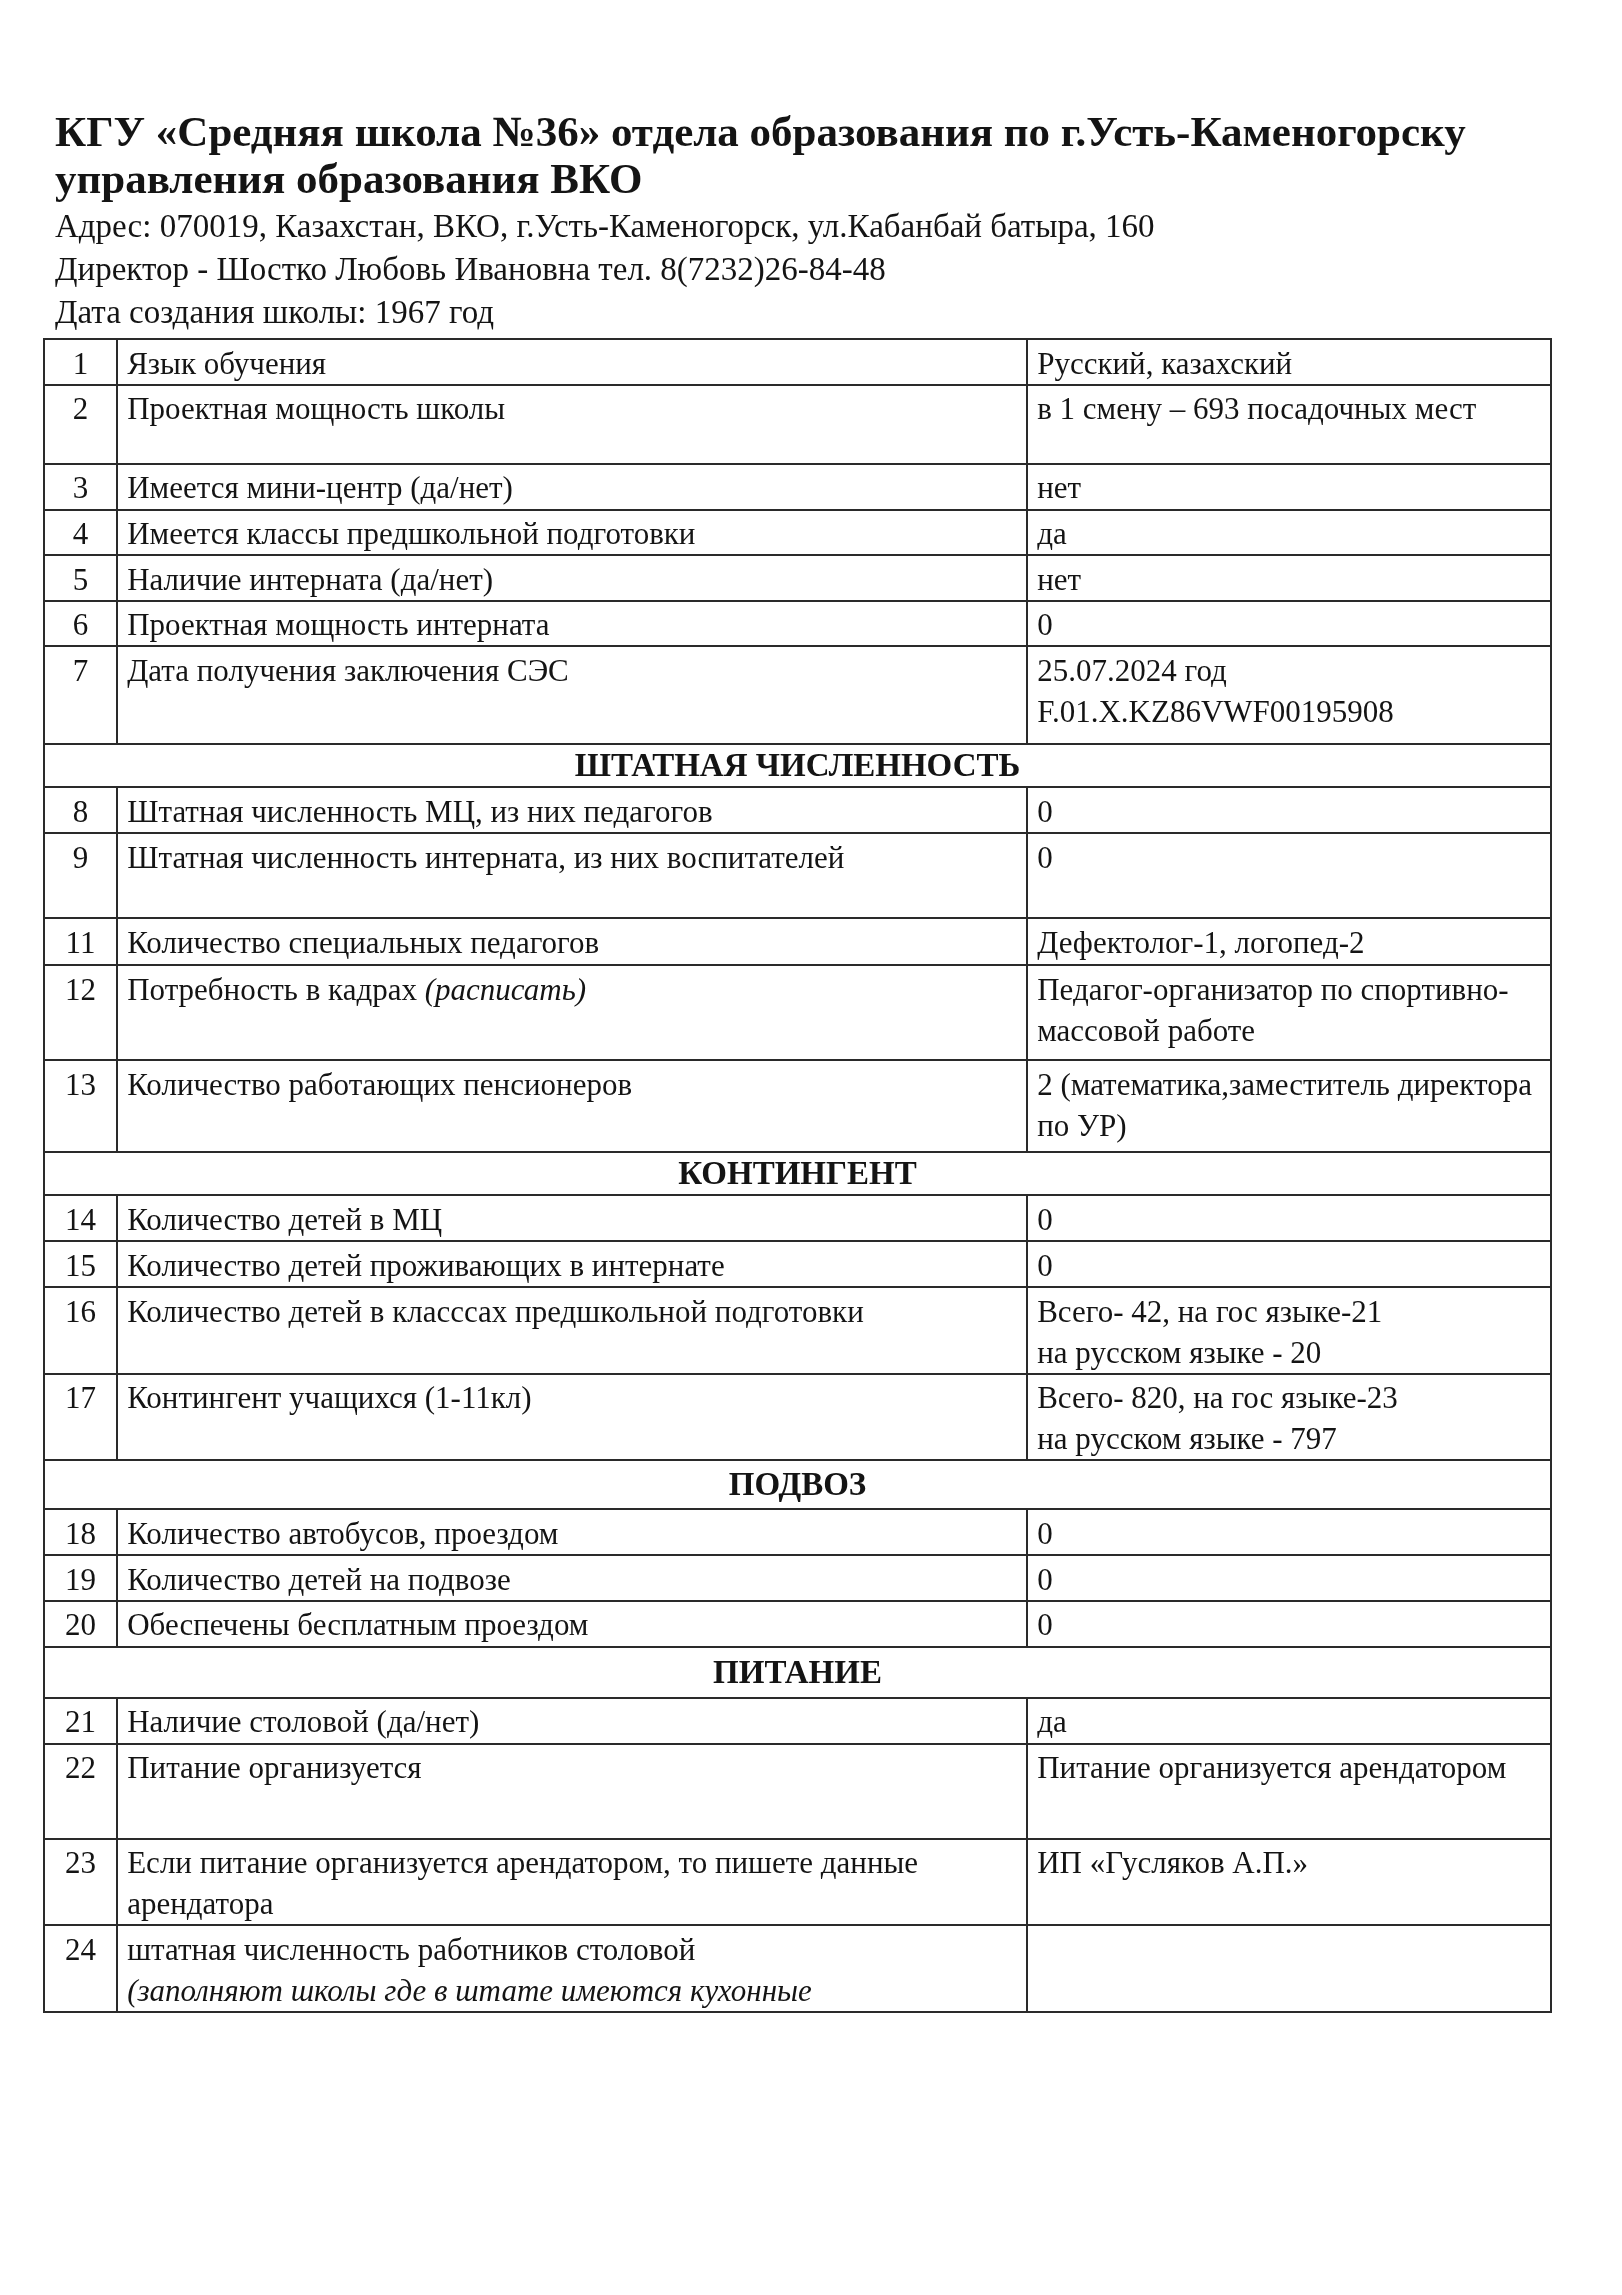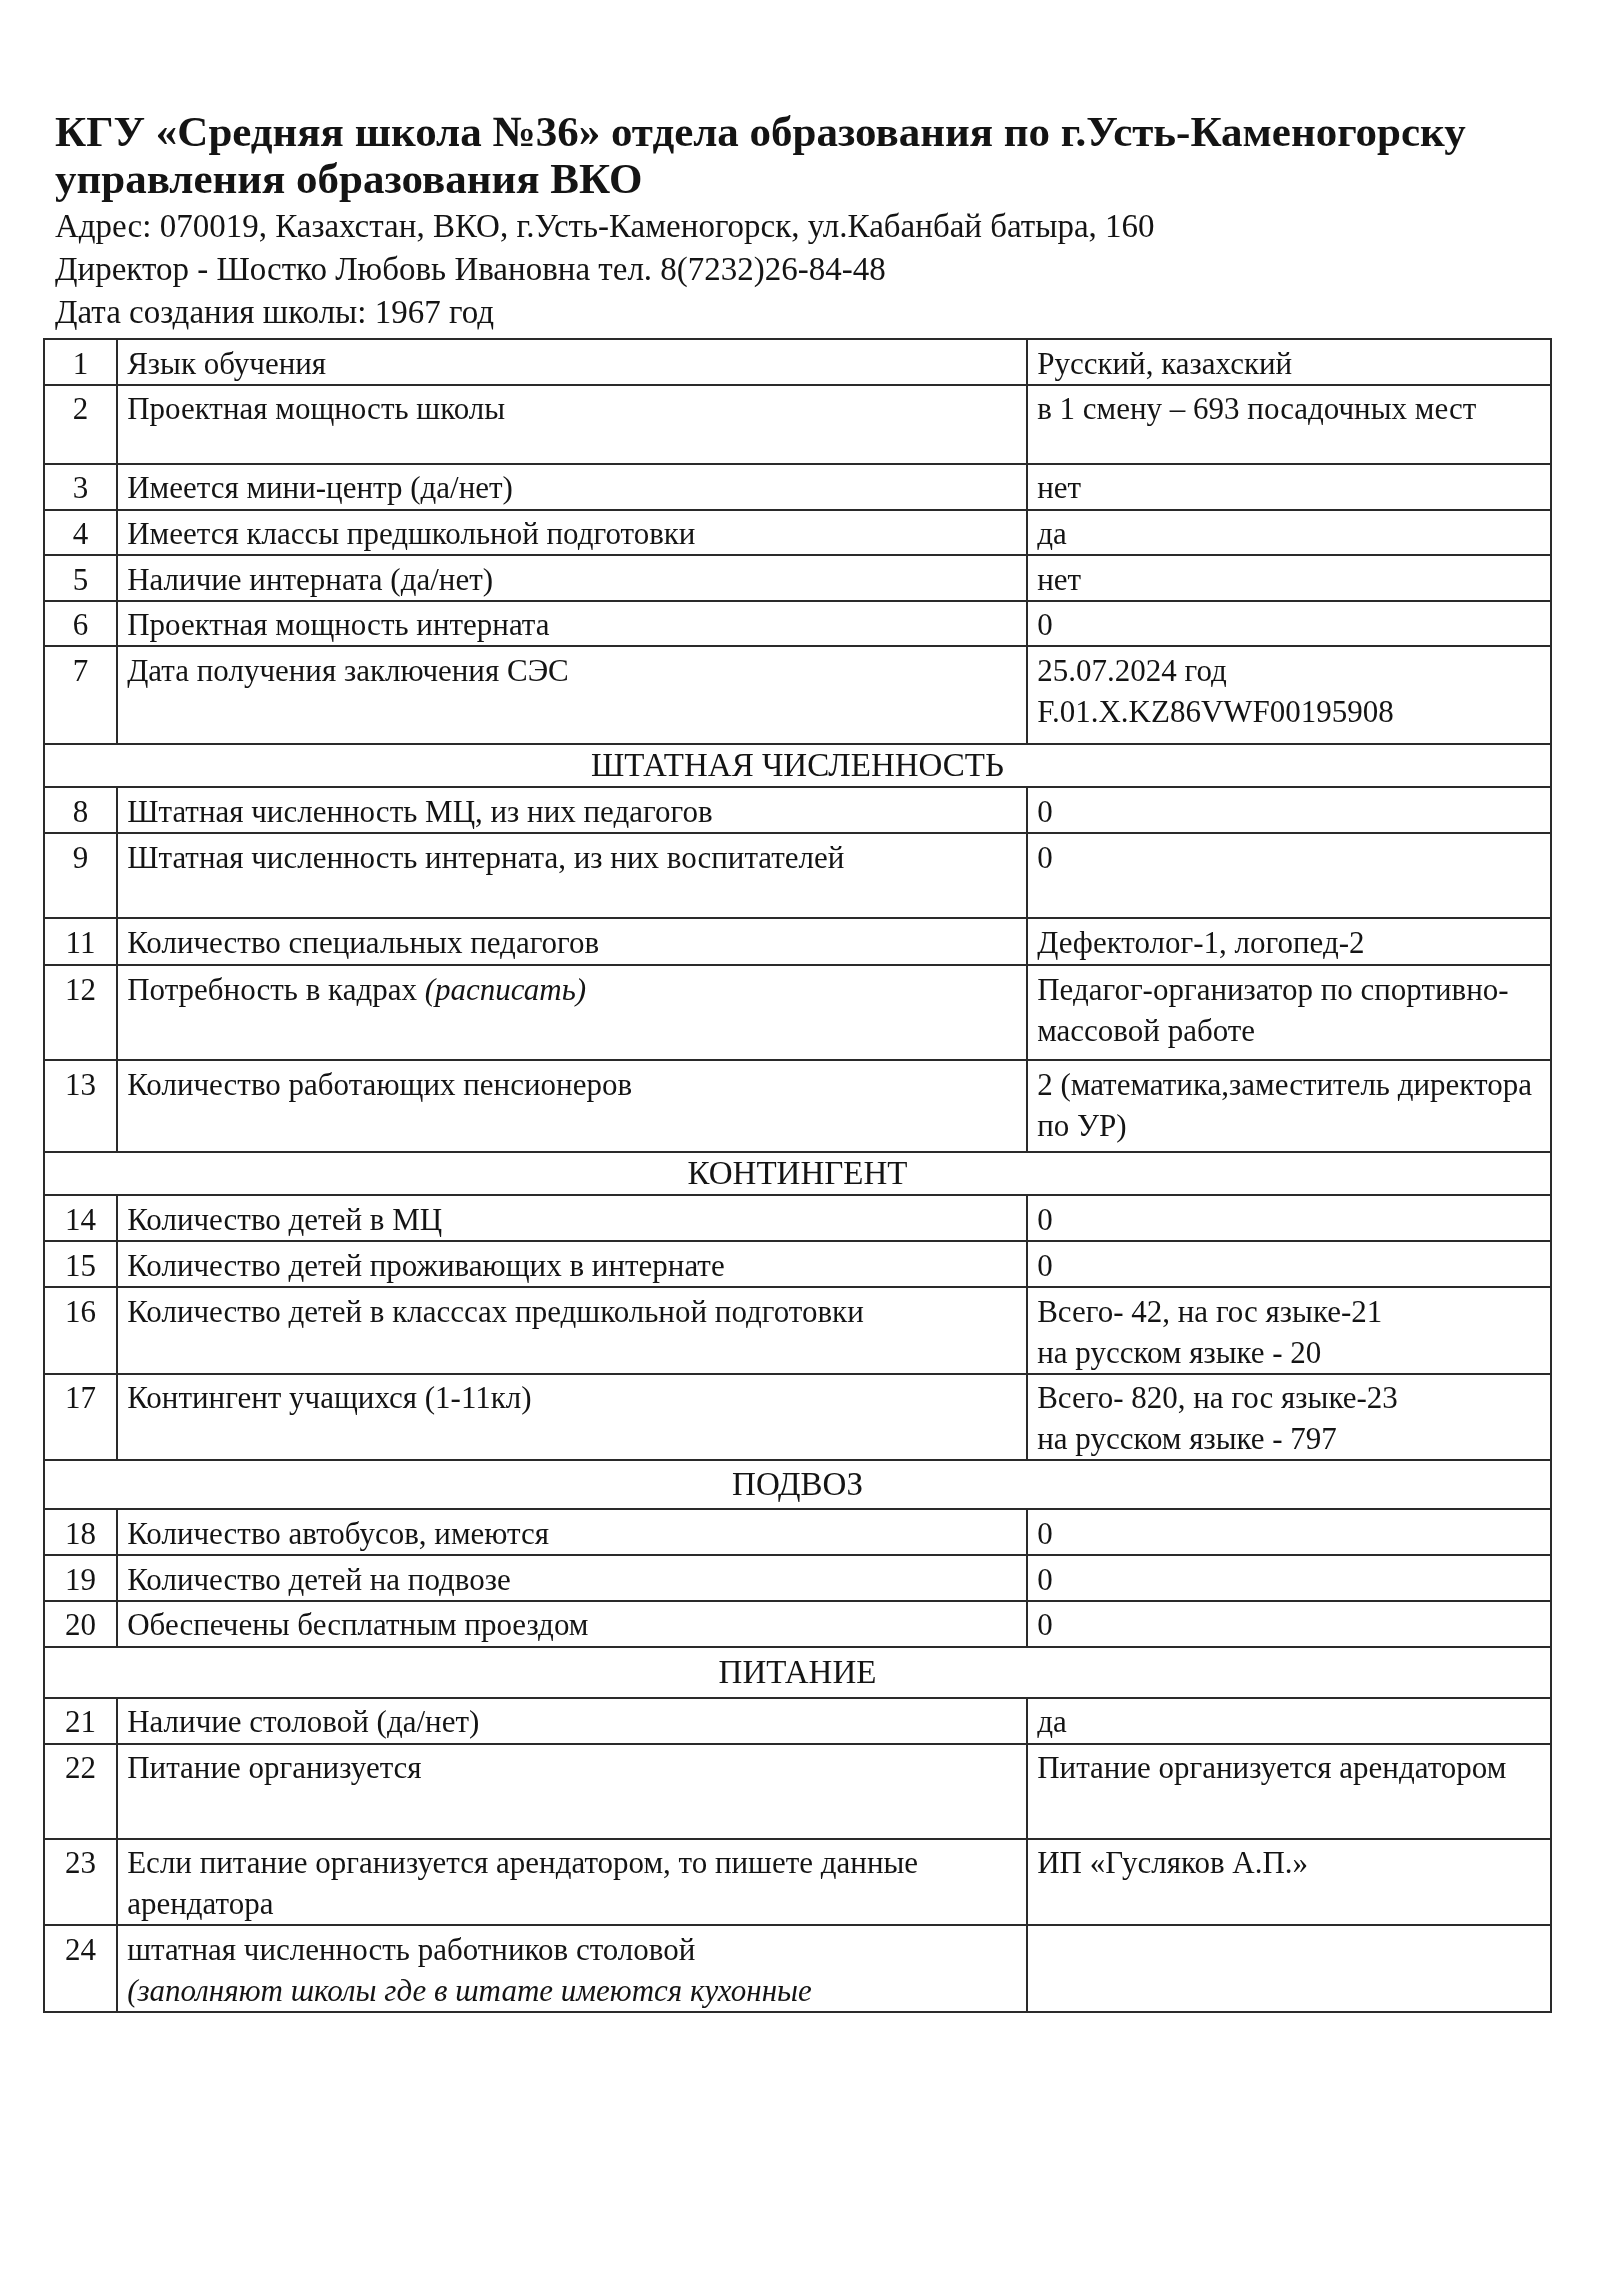--- a/index.html
+++ b/index.html
@@ -19,21 +19,21 @@
     border-collapse: collapse; table-layout: fixed;
     font-size: 31px; line-height: 41px;
   }
   table.info td {
     border: 2px solid #2a2a2a; vertical-align: top; padding: 2.6px 9.2px 0 9.2px;
   }
   td.num { width: 55px; text-align: center; padding-left: 2.6px; padding-right: 2.6px; }
   td.label { width: 877px; }
   td.value { }
   tr.section td {
-    text-align: center; font-weight: normal; font-size: 33px; vertical-align: middle; padding: 0;
+    text-align: center; font-weight: bold; font-size: 33px; vertical-align: middle; padding: 0;
   }
   .ital { font-style: italic; }
 </style>
 </head>
 <body>
 
 <div class="header">
   <p class="title">КГУ «Средняя школа №36» отдела образования по г.Усть-Каменогорску</p>
   <p class="title">управления образования ВКО</p>
   <p class="line first">Адрес: 070019, Казахстан, ВКО, г.Усть-Каменогорск, ул.Кабанбай батыра, 160</p>
@@ -148,21 +148,21 @@
         <div>Всего- 820, на гос языке-23</div>
         <div>на русском языке - 797</div>
       </td>
     </tr>
 
     <tr class="section" style="height:49px">
       <td colspan="3">ПОДВОЗ</td>
     </tr>
     <tr style="height:46px">
       <td class="num">18</td>
-      <td class="label">Количество автобусов, имеются</td>
+      <td class="label">Количество автобусов, проездом</td>
       <td class="value">0</td>
     </tr>
     <tr style="height:34px">
       <td class="num">19</td>
       <td class="label">Количество детей на подвозе</td>
       <td class="value">0</td>
     </tr>
     <tr style="height:46px">
       <td class="num">20</td>
       <td class="label">Обеспечены бесплатным проездом</td>

